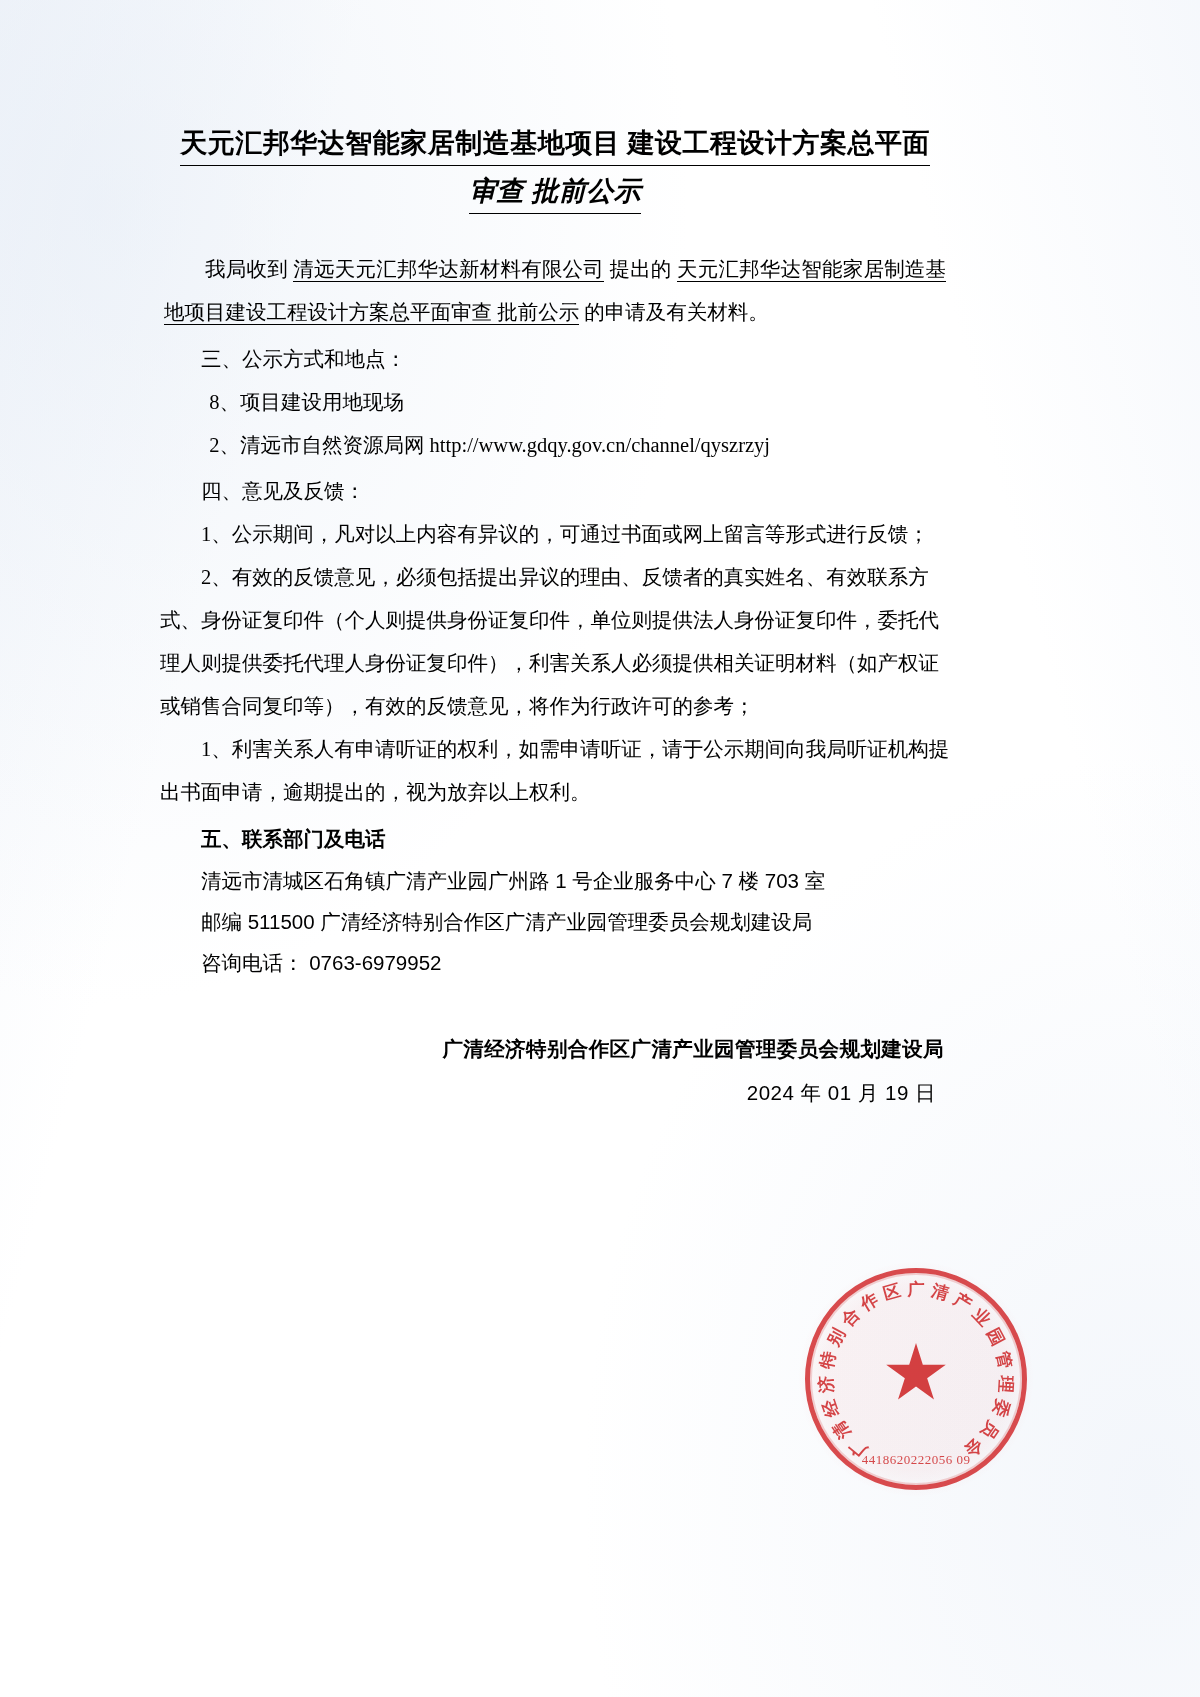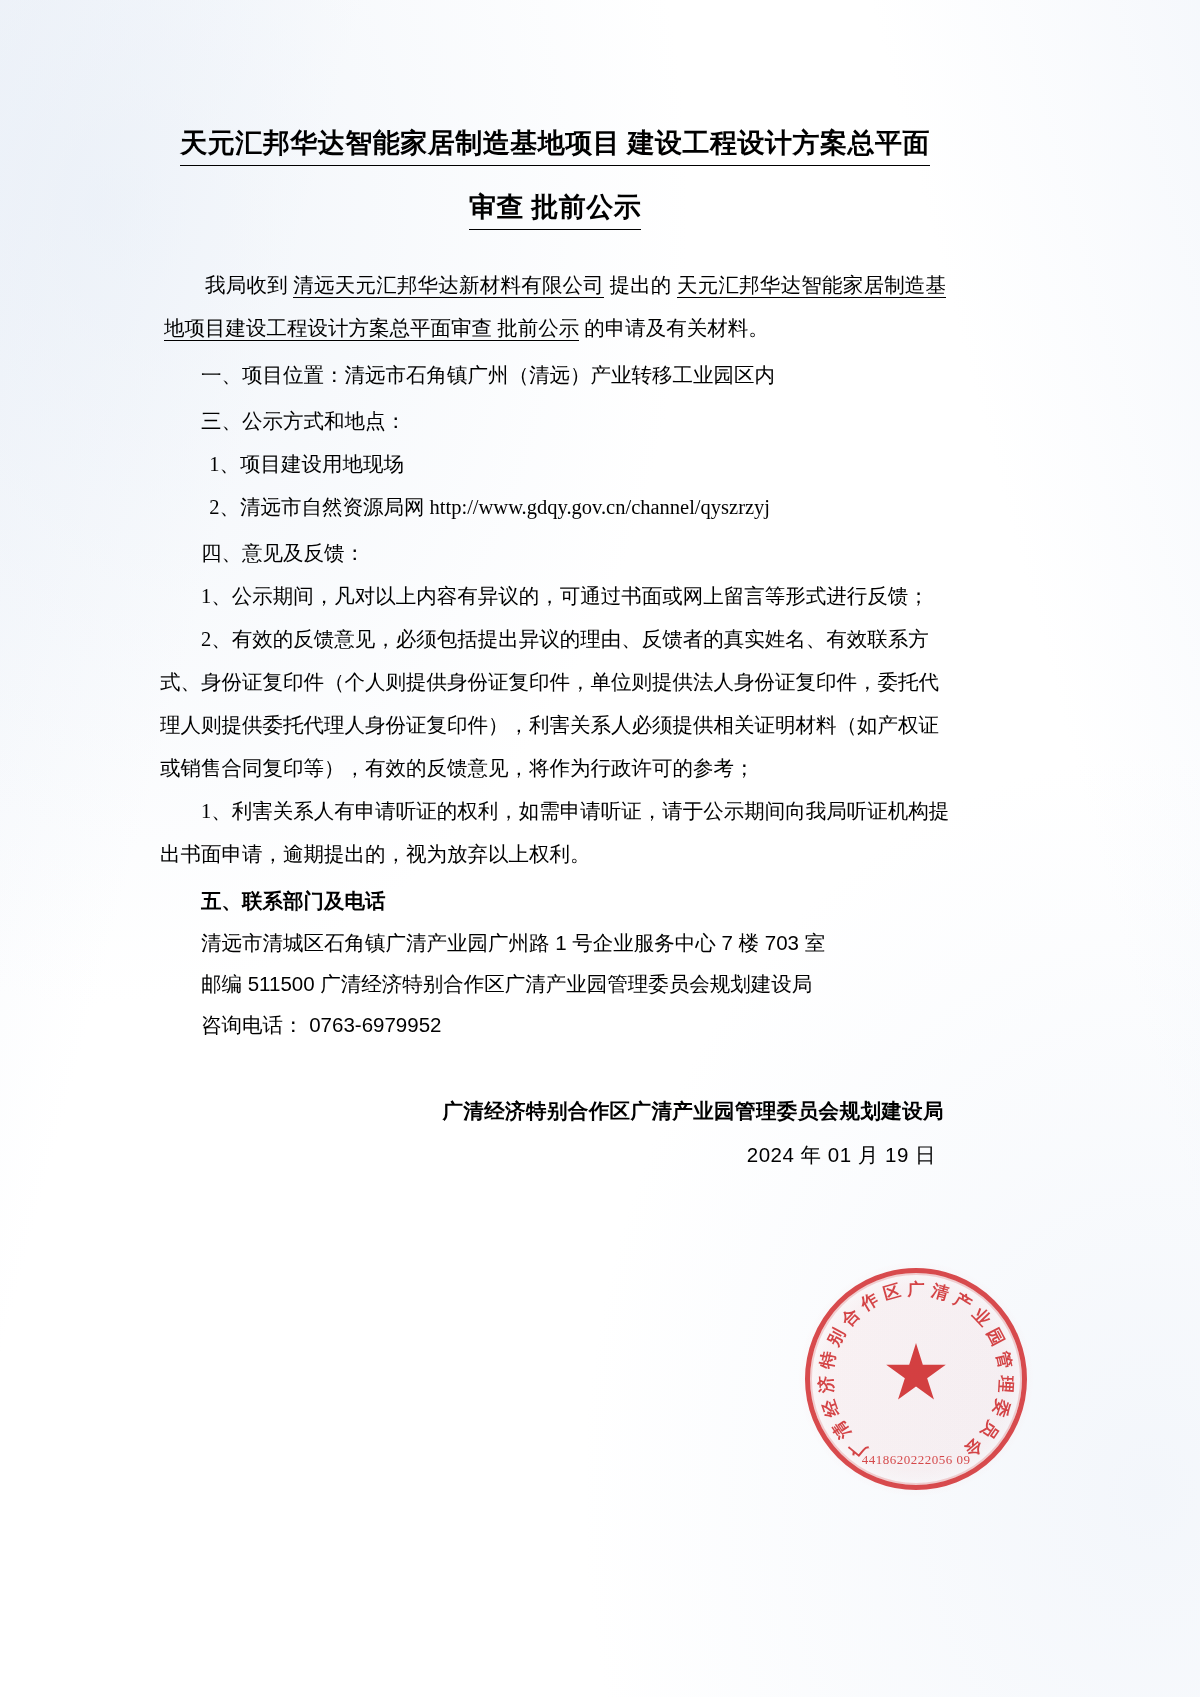--- a/index.html
+++ b/index.html
@@ -50,21 +50,22 @@
   .title-line {
     display: block;
     text-align: center;
   }
   .title-line span {
     display: inline-block;
     border-bottom: 1.6px solid #000;
     padding-bottom: 8px;
   }
   .title-line.second {
-    margin-top: 28px;
+    margin-top: 12px;
+    font-style: italic;
   }
 
   .body-block {
     margin-top: 34px;
     font-size: 20.5px;
     line-height: 43px;
     text-align: justify;
   }
   .para {
     margin: 4px;
@@ -197,28 +198,25 @@
     <div class="body-block">
       <p class="para">
         <span>我局收到</span>
         <span class="u">清远天元汇邦华达新材料有限公司</span>
         <span>提出的</span>
         <span class="u">天元汇邦华达智能家居制造基地项目建设工程设计方案总平面审查 批前公示</span>
         <span>的申请及有关材料。</span>
       </p>
     </div>
 
-    <div class="section">
-      <p class="item">一、项目位置：清远市石角镇广州（清远）产业转移工业园区内</p>
-    </div>
 
 
     <div class="section">
       <p class="item">三、公示方式和地点：</p>
-      <p class="item sub">1、项目建设用地现场</p>
+      <p class="item sub">8、项目建设用地现场</p>
       <p class="item sub mono-line"><span>2、清远市自然资源局网 http://www.gdqy.gov.cn/channel/qyszrzyj</span></p>
     </div>
 
     <div class="section">
       <p class="item">四、意见及反馈：</p>
       <p class="item">1、公示期间，凡对以上内容有异议的，可通过书面或网上留言等形式进行反馈；</p>
       <p class="item">2、有效的反馈意见，必须包括提出异议的理由、反馈者的真实姓名、有效联系方式、身份证复印件（个人则提供身份证复印件，单位则提供法人身份证复印件，委托代理人则提供委托代理人身份证复印件），利害关系人必须提供相关证明材料（如产权证或销售合同复印等），有效的反馈意见，将作为行政许可的参考；</p>
       <p class="item">1、利害关系人有申请听证的权利，如需申请听证，请于公示期间向我局听证机构提出书面申请，逾期提出的，视为放弃以上权利。</p>
     </div>
 

